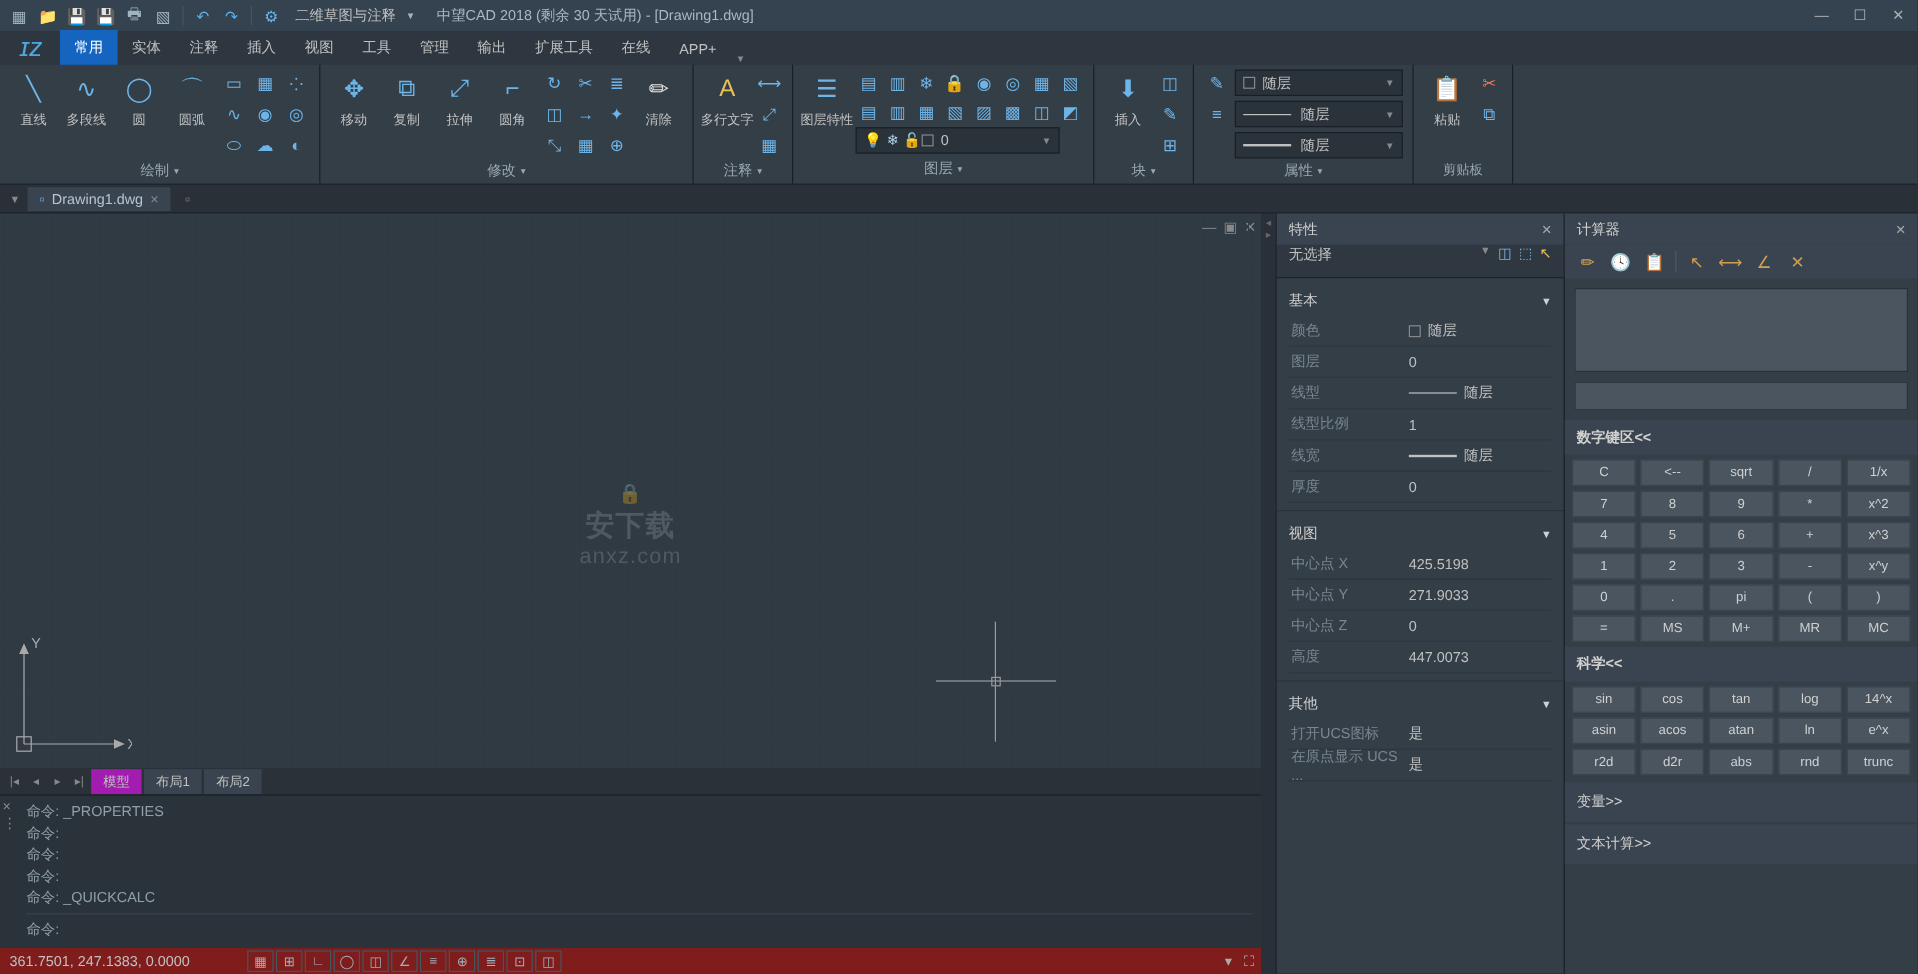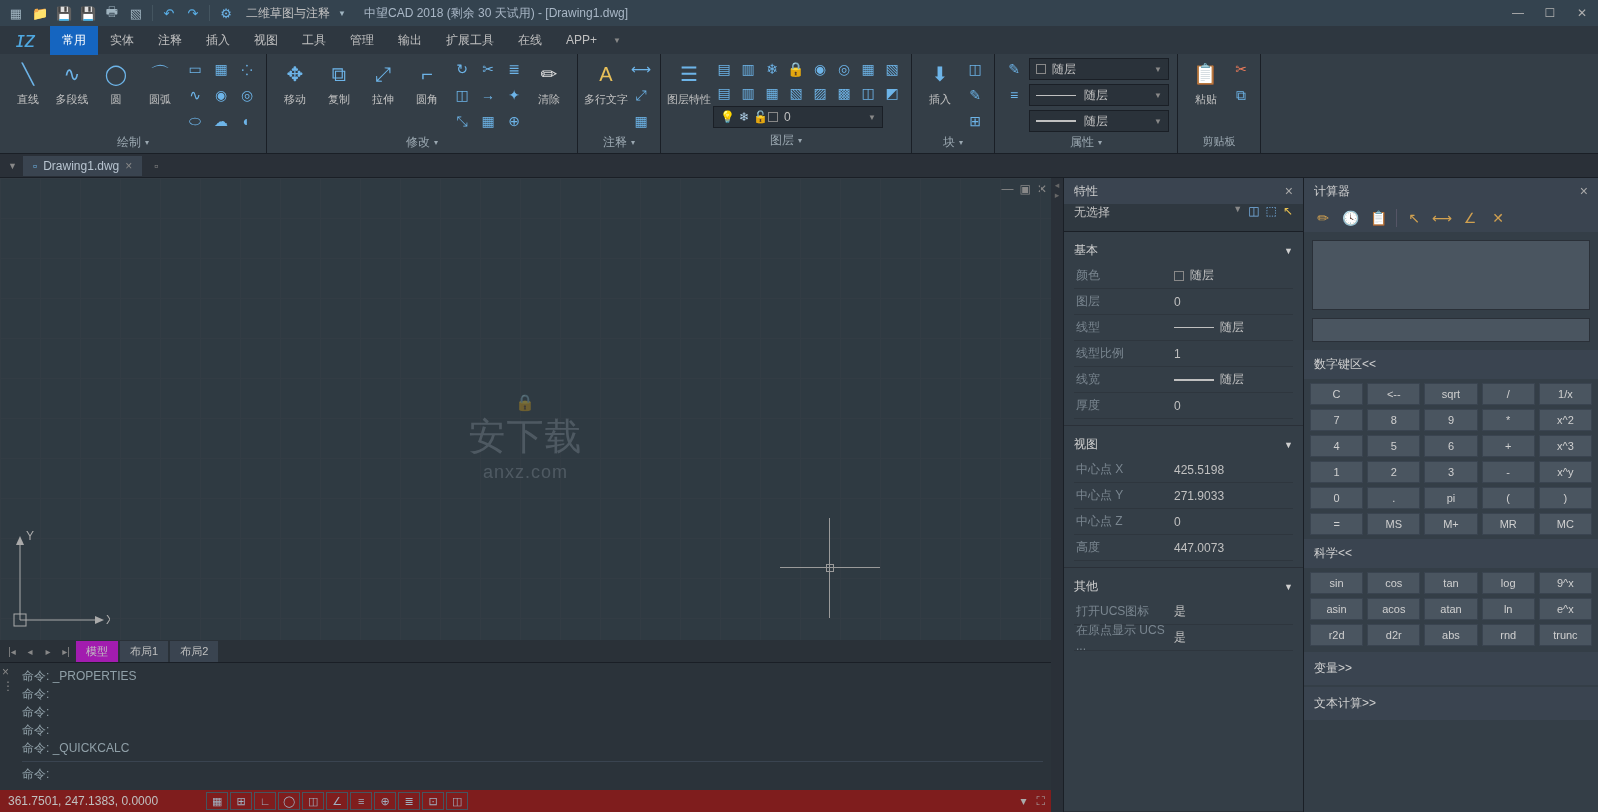--- a/index.html
+++ b/index.html
@@ -3,21 +3,21 @@
 <meta charset="utf-8">
 <style>
 *{margin:0;padding:0;box-sizing:border-box;font-family:"Microsoft YaHei",sans-serif;font-size:12px;user-select:none}
 body{background:#2a3038;color:#c0c0c0;width:1598px;height:812px;overflow:hidden;position:relative}
 .titlebar{height:26px;background:#34434f;display:flex;align-items:center;padding:0 4px}
 .qat-icon{width:18px;height:18px;margin:0 3px;display:inline-flex;align-items:center;justify-content:center;color:#a0b4c0;font-size:13px}
 .qat-sep{width:1px;height:16px;background:#445560;margin:0 4px}
 .title-text{color:#a9b7c6;margin-left:10px}
 .win-controls{margin-left:auto;display:flex;gap:8px}
 .win-btn{width:24px;height:20px;display:flex;align-items:center;justify-content:center;color:#b0b0b0}
-.menubar{height:28px;background:#2e3740;display:flex;align-items:center;padding-left:50px}
+.menubar{height:28px;background:#2e3740;display:flex;align-items:flex-end;padding-left:50px}
 .app-logo{position:absolute;left:6px;top:26px;width:40px;height:28px;display:flex;align-items:center;justify-content:center;color:#4fa8e0;font-size:22px;font-style:italic}
 .menu-item{padding:6px 12px;color:#c0c0c0;cursor:pointer}
 .menu-item.active{background:#1565c0;color:#fff}
 .ribbon{height:100px;background:#343e47;display:flex;border-bottom:1px solid #1a1f26}
 .ribbon-panel{border-right:1px solid #1a1f26;padding:4px 8px 2px;display:flex;flex-direction:column}
 .panel-body{flex:1;display:flex;gap:4px}
 .panel-title{text-align:center;color:#9aa7b0;font-size:11px;padding:2px 0;display:flex;align-items:center;justify-content:center;gap:4px}
 .big-btn{width:40px;display:flex;flex-direction:column;align-items:center;gap:2px}
 .big-icon{width:32px;height:32px;display:flex;align-items:center;justify-content:center;font-size:20px;color:#6db4e8}
 .btn-label{color:#c0c0c0;font-size:11px;white-space:nowrap}
@@ -57,21 +57,21 @@
 .sel-icons{display:flex;gap:6px;color:#7ab4e8}
 .prop-section{padding:6px 10px;background:#343e47;border-bottom:1px solid #2a3038}
 .section-header{display:flex;justify-content:space-between;align-items:center;color:#d0d0d0;font-weight:500;padding:4px 0}
 .prop-row{display:flex;height:26px;align-items:center;border-bottom:1px solid #2e363e}
 .prop-label{width:100px;color:#7a8690;padding-left:2px}
 .prop-val{flex:1;color:#c0c0c0;display:flex;align-items:center;gap:6px}
 .calc-toolbar{height:28px;background:#3a4450;display:flex;align-items:center;padding:0 8px;gap:6px}
 .calc-tb-btn{width:22px;height:22px;display:flex;align-items:center;justify-content:center;color:#d0a050;font-size:14px}
 .calc-display{height:70px;background:#4a5560;margin:8px;border:1px solid #2a3038}
 .calc-input{height:24px;background:#4a5560;margin:0 8px 8px;border:1px solid #2a3038}
-.calc-section-hdr{padding:6px 10px;color:#d0d0d0;font-weight:400;background:#3a4450}
+.calc-section-hdr{padding:6px 10px;color:#d0d0d0;font-weight:700;background:#3a4450}
 .keypad{padding:4px 6px;display:grid;grid-template-columns:repeat(5,1fr);gap:4px}
 .key{height:22px;background:#4a5560;color:#d0d0d0;display:flex;align-items:center;justify-content:center;font-size:11px;border:1px solid #3a4450;cursor:pointer}
 .sci-keys{padding:4px 6px;display:grid;grid-template-columns:repeat(5,1fr);gap:4px}
 .expand-row{padding:8px 10px;color:#d0d0d0;background:#3a4450;margin-top:2px;cursor:pointer}
 .drop-arrow{font-size:8px;color:#888;margin-left:auto}
 .vp-splitter{width:12px;background:#2a3038;display:flex;flex-direction:column;align-items:center;padding-top:2px}
 .vp-arrow{color:#666;font-size:9px}
 .mini-win-ctrl{position:absolute;right:4px;top:4px;display:flex;gap:6px;color:#888;font-size:12px}
 .line-sample{width:40px;height:1px;background:#c0c0c0;display:inline-block}
 .corner-controls{position:absolute;right:6px;bottom:4px;display:flex;gap:10px;color:#aaa;font-size:13px}
@@ -339,21 +339,21 @@
 <div class="main-area">
   <div class="drawing-area">
     <div class="mini-win-ctrl">
       <span>―</span>
       <span>▣</span>
       <span>✕</span>
     </div>
     <div class="grid-bg"></div>
     <div class="watermark">
       <div style="font-size:16px">🔒</div>
-      <div style="font-weight:normal;font-size:37px">安下载</div>
+      <div style="font-weight:bold;font-size:24px">安下载</div>
       <div style="font-size:18px">anxz.com</div>
     </div>
     <div class="crosshair">
         <div class="box"></div>
       </div>
     <svg class="ucs" width="100" height="100" viewBox="0 0 100 100">
       <line x1="10" y1="90" x2="85" y2="90" stroke="#aaa" stroke-width="1"></line>
       <polygon points="85,86 85,94 94,90" fill="#aaa"></polygon>
       <text x="96" y="94" fill="#aaa" font-size="13">X</text>
       <line x1="10" y1="90" x2="10" y2="15" stroke="#aaa" stroke-width="1"></line>
@@ -562,21 +562,21 @@
           <div class="key">MR</div>
           <div class="key">MC</div>
         </div>
 
       <div class="calc-section-hdr">科学&lt;&lt;</div>
       <div class="sci-keys" id="scikeys">
           <div class="key">sin</div>
           <div class="key">cos</div>
           <div class="key">tan</div>
           <div class="key">log</div>
-          <div class="key">9^x</div>
+          <div class="key">14^x</div>
           <div class="key">asin</div>
           <div class="key">acos</div>
           <div class="key">atan</div>
           <div class="key">ln</div>
           <div class="key">e^x</div>
           <div class="key">r2d</div>
           <div class="key">d2r</div>
           <div class="key">abs</div>
           <div class="key">rnd</div>
           <div class="key">trunc</div>

